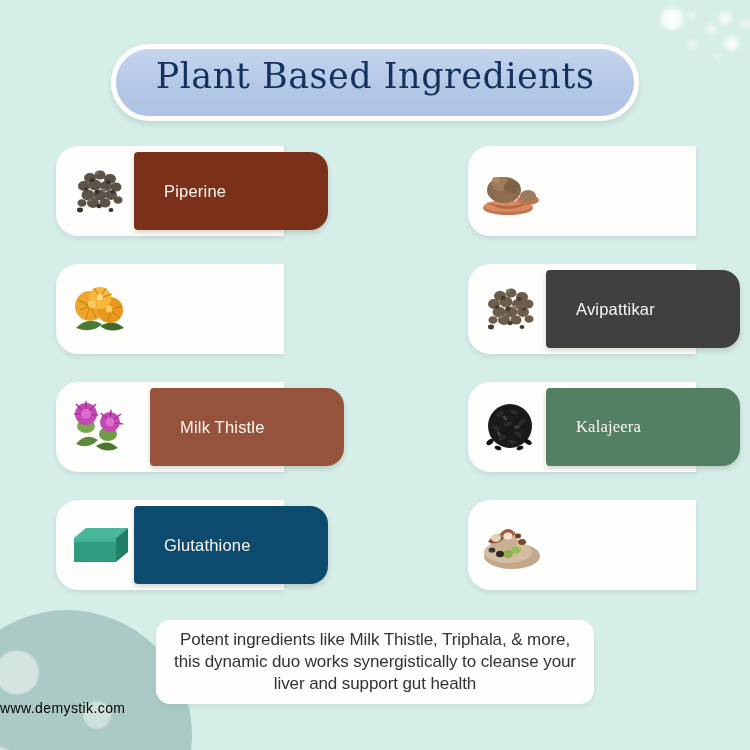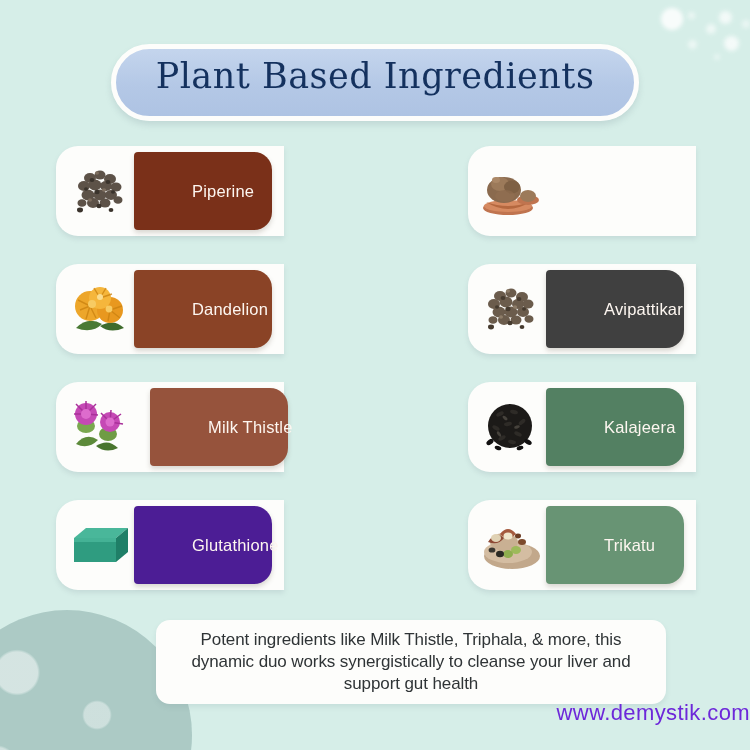--- a/index.html
+++ b/index.html
@@ -106,27 +106,26 @@
     background: #fdfdfb;
     border-radius: 22px 0 0 22px;
     box-shadow: 0 3px 5px rgba(120,140,150,.18);
   }
 
   
   .card-panel {
     position: absolute;
     left: 78px;
     top: 6px;
-    width: 138px;
+    width: 194px;
     height: 78px;
     border-radius: 4px 18px 18px 4px;
     display: flex;
     align-items: center;
     box-shadow: 0 3px 5px rgba(90,80,70,.22);
-    padding-left: 28px;
   }
 
   .card-label {
     color: #fdf6f0;
     font-size: 16.5px;
     padding-left: 30px;
     letter-spacing: .2px;
     white-space: nowrap;
   }
 
@@ -141,43 +140,43 @@
     overflow: hidden;
   }
 
   .card-thumb svg { display: block; width: 100%; height: 100%; }
 
   
   #footer-blurb {
     position: absolute;
     left: 156px;
     top: 620px;
-    width: 510px;
+    width: 438px;
     background: #fdfdfb;
     border-radius: 14px;
     padding: 9px 14px 10px 14px;
     text-align: center;
     box-shadow: 0 3px 5px rgba(120,140,150,.16);
   }
 
   #footer-blurb p {
     font-size: 17px;
     line-height: 1.28;
     color: #2f3436;
     letter-spacing: -.1px;
   }
 
   #footer-url {
     position: absolute;
     top: 700px;
     left: 0;
     right: 0;
-    text-align: right;
-    font-size: 22px;
-    color: #6d28d9;
+    text-align: left;
+    font-size: 14px;
+    color: #000000;
     letter-spacing: .4px;
   }
 </style>
 </head>
 <body>
 
 <div id="bg-decor">
   <div id="corner-circle"></div>
 
   <div class="bubble" style="left:661px; top:8px;  width:22px; height:22px; opacity:.85;"></div>
@@ -253,23 +252,20 @@
         <ellipse cx="27" cy="38" rx="10" ry="6" fill="#93705180"></ellipse>
         <ellipse cx="50" cy="42" rx="11" ry="5" fill="#c0744f"></ellipse>
         <ellipse cx="50" cy="38" rx="8" ry="6" fill="#9c7a5a"></ellipse>
         <ellipse cx="18" cy="22" rx="4" ry="3" fill="#ab8867"></ellipse>
       </svg>
     </div>
   </div>
 
   <div class="card">
     <div class="card-plate"></div>
-    <div class="card-panel" style="background: rgb(138, 67, 38);">
-      <span class="card-label">Dandelion</span>
-    </div>
     <div class="card-thumb">
       <svg viewBox="0 0 70 66">
         <path d="M10 52 Q22 40 36 48 Q26 58 10 52Z" fill="#4a7a34"></path>
         <path d="M34 50 Q48 42 58 52 Q44 58 34 50Z" fill="#3e6b2c"></path>
         <g>
           <circle cx="24" cy="30" r="15" fill="#eda62a"></circle>
           <circle cx="44" cy="34" r="13" fill="#e8981f"></circle>
           <circle cx="34" cy="22" r="11" fill="#f5b63c"></circle>
           <g stroke="#c9800f" stroke-width="1.4" opacity=".75">
             <line x1="24" y1="30" x2="12" y2="24"></line>
@@ -364,21 +360,21 @@
               <line x1="44" y1="28" x2="57" y2="30"></line>
           </g>
           <circle cx="44" cy="28" r="4.5" fill="#dd6ccd"></circle>
         </g>
       </svg>
     </div>
   </div>
 
   <div class="card">
     <div class="card-plate"></div>
-    <div class="card-panel" style="background: rgb(83, 128, 98);">
+    <div class="card-panel" style="background: rgb(83, 128, 98); font-family: Liberation Serif, serif;">
       <span class="card-label">Kalajeera</span>
     </div>
     <div class="card-thumb">
       <svg viewBox="0 0 70 66">
         <circle cx="32" cy="32" r="22" fill="#1c1a18"></circle>
         <g fill="#2e2b27">
           <ellipse cx="22" cy="20" rx="4" ry="2" transform="rotate(-25 22 20)"></ellipse>
           <ellipse cx="36" cy="18" rx="4" ry="2" transform="rotate(15 36 18)"></ellipse>
           <ellipse cx="44" cy="28" rx="4" ry="2" transform="rotate(-40 44 28)"></ellipse>
           <ellipse cx="18" cy="34" rx="4" ry="2" transform="rotate(30 18 34)"></ellipse>
@@ -397,38 +393,35 @@
           <ellipse cx="50" cy="48" rx="4" ry="2.4" transform="rotate(30 50 48)"></ellipse>
           <ellipse cx="42" cy="54" rx="3.4" ry="2" transform="rotate(-15 42 54)"></ellipse>
           <ellipse cx="20" cy="54" rx="3.4" ry="2" transform="rotate(20 20 54)"></ellipse>
         </g>
       </svg>
     </div>
   </div>
 
   <div class="card">
     <div class="card-plate"></div>
-    <div class="card-panel" style="background: #4c1d95; text-align: center;">
+    <div class="card-panel" style="background: #0c4a6e; text-align: center;">
       <span class="card-label">Glutathione</span>
     </div>
     <div class="card-thumb">
       <svg viewBox="0 0 70 66">
         <polygon points="8,26 50,26 62,16 20,16" fill="#49b79a"></polygon>
         <rect x="8" y="26" width="42" height="24" fill="#2f9c80"></rect>
         <polygon points="50,26 62,16 62,40 50,50" fill="#1f7f67"></polygon>
         <polygon points="8,26 50,26 50,30 8,30" fill="#55c4a6" opacity=".55"></polygon>
       </svg>
     </div>
   </div>
 
   <div class="card">
     <div class="card-plate"></div>
-    <div class="card-panel" style="background: rgb(104, 148, 116);">
-      <span class="card-label">Trikatu</span>
-    </div>
     <div class="card-thumb">
       <svg viewBox="0 0 70 66">
         <ellipse cx="34" cy="44" rx="28" ry="13" fill="#c2a88b"></ellipse>
         <ellipse cx="30" cy="40" rx="24" ry="11" fill="#d4bda2"></ellipse>
         <ellipse cx="26" cy="30" rx="14" ry="9" fill="#c9b093"></ellipse>
         <path d="M10 30 Q18 18 26 26 Q20 34 10 30Z" fill="#8e4a35"></path>
         <path d="M22 22 Q30 12 38 22 Q30 30 22 22Z" fill="#a55a3e"></path>
         <ellipse cx="18" cy="26" rx="5" ry="4" fill="#e0d2b4"></ellipse>
         <ellipse cx="30" cy="24" rx="4.5" ry="3.6" fill="#f0e6cc"></ellipse>
         <ellipse cx="38" cy="38" rx="5" ry="4" fill="#9dba5a"></ellipse>

